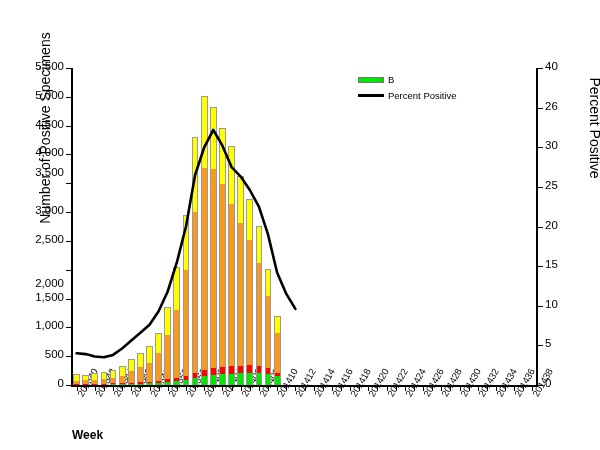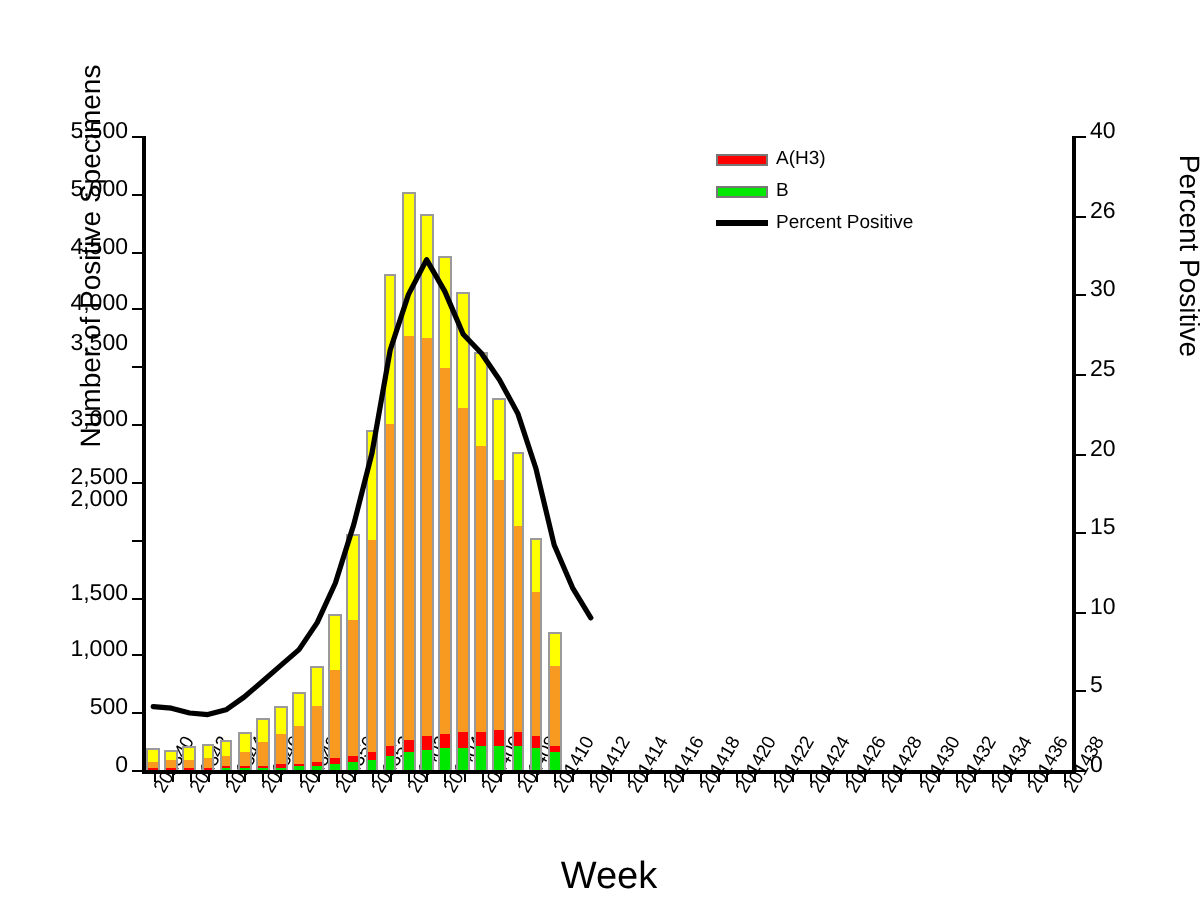--- a/index.html
+++ b/index.html
@@ -23,21 +23,21 @@
     text-align:center;font-size:14px;
     transform:rotate(-90deg);transform-origin:center center;
   }
   .ylabel-right{
     position:absolute;left:455px;top:120px;width:280px;
     text-align:center;font-size:14px;
     transform:rotate(90deg);transform-origin:center center;
   }
   .xlabel{
     position:absolute;left:72px;top:428px;width:465px;
-    text-align:center;font-size:19px;
+    font-size:12px;font-weight:bold;
   }
 
   
   #plot{
     position:absolute;left:72px;top:68px;width:465px;height:317px;
   }
   .axis-line{position:absolute;background:#000;}
   .axis-left{left:-1px;top:0;width:2px;height:318px;}
   .axis-right{left:464px;top:0;width:2px;height:318px;}
   .axis-bottom{left:-1px;top:317px;width:467px;height:2px;}
@@ -102,21 +102,21 @@
     <div id="yticks-left">
         <div class="tick-y left" style="top: 317px;"></div>
         <div class="ytlab" style="top: 309px;">0</div>
         <div class="tick-y left" style="top: 288.182px;"></div>
         <div class="ytlab" style="top: 280.182px;">500</div>
         <div class="tick-y left" style="top: 259.364px;"></div>
         <div class="ytlab" style="top: 251.364px;">1,000</div>
         <div class="tick-y left" style="top: 230.545px;"></div>
         <div class="ytlab" style="top: 222.545px;">1,500</div>
         <div class="tick-y left" style="top: 201.727px;"></div>
-        <div class="ytlab" style="top: 176px;">2,000</div>
+        <div class="ytlab" style="top: 209px;">2,000</div>
         <div class="tick-y left" style="top: 172.909px;"></div>
         <div class="ytlab" style="top: 164.909px;">2,500</div>
         <div class="tick-y left" style="top: 144.091px;"></div>
         <div class="ytlab" style="top: 136.091px;">3,000</div>
         <div class="tick-y left" style="top: 115.273px;"></div>
         <div class="ytlab" style="top: 98px;">3,500</div>
         <div class="tick-y left" style="top: 86.4545px;"></div>
         <div class="ytlab" style="top: 78.4545px;">4,000</div>
         <div class="tick-y left" style="top: 57.6364px;"></div>
         <div class="ytlab" style="top: 49.6364px;">4,500</div>
@@ -364,24 +364,20 @@
           <div class="seg cap" style="background: rgb(255, 255, 0); bottom: 52.4491px; height: 16.1382px;"></div>
         </div>
       </div>
     <svg id="line-svg" viewBox="0 0 465 317" preserveAspectRatio="none">
       <polyline id="pp-line" fill="none" stroke="#000000" stroke-width="2.6" stroke-linejoin="round" stroke-linecap="round" points="4.6,285.3 13.7,286.1 22.8,288.5 31.9,289.3 41.0,286.9 50.1,280.5 59.3,272.6 68.4,264.7 77.5,256.8 86.6,243.3 95.7,223.5 104.9,194.2 114.0,158.5 123.1,107.0 132.2,79.3 141.3,61.8 150.4,77.7 159.6,99.1 168.7,108.6 177.8,122.0 186.9,138.7 196.0,166.4 205.1,204.5 214.3,225.9 223.4,240.9"></polyline>
     </svg>
   </div>
 
   <div id="legend">
       <div class="leg-row">
-        <span class="leg-swatch" style="background: rgb(255, 0, 0);"></span>
-        <span class="leg-text">A(H3)</span>
-      </div>
-      <div class="leg-row">
         <span class="leg-swatch" style="background: rgb(0, 232, 0);"></span>
         <span class="leg-text">B</span>
       </div>
       <div class="leg-row">
         <span class="leg-swatch lineSw" style="background: rgb(0, 0, 0);"></span>
         <span class="leg-text">Percent Positive</span>
       </div>
     </div>
 </div>
 

